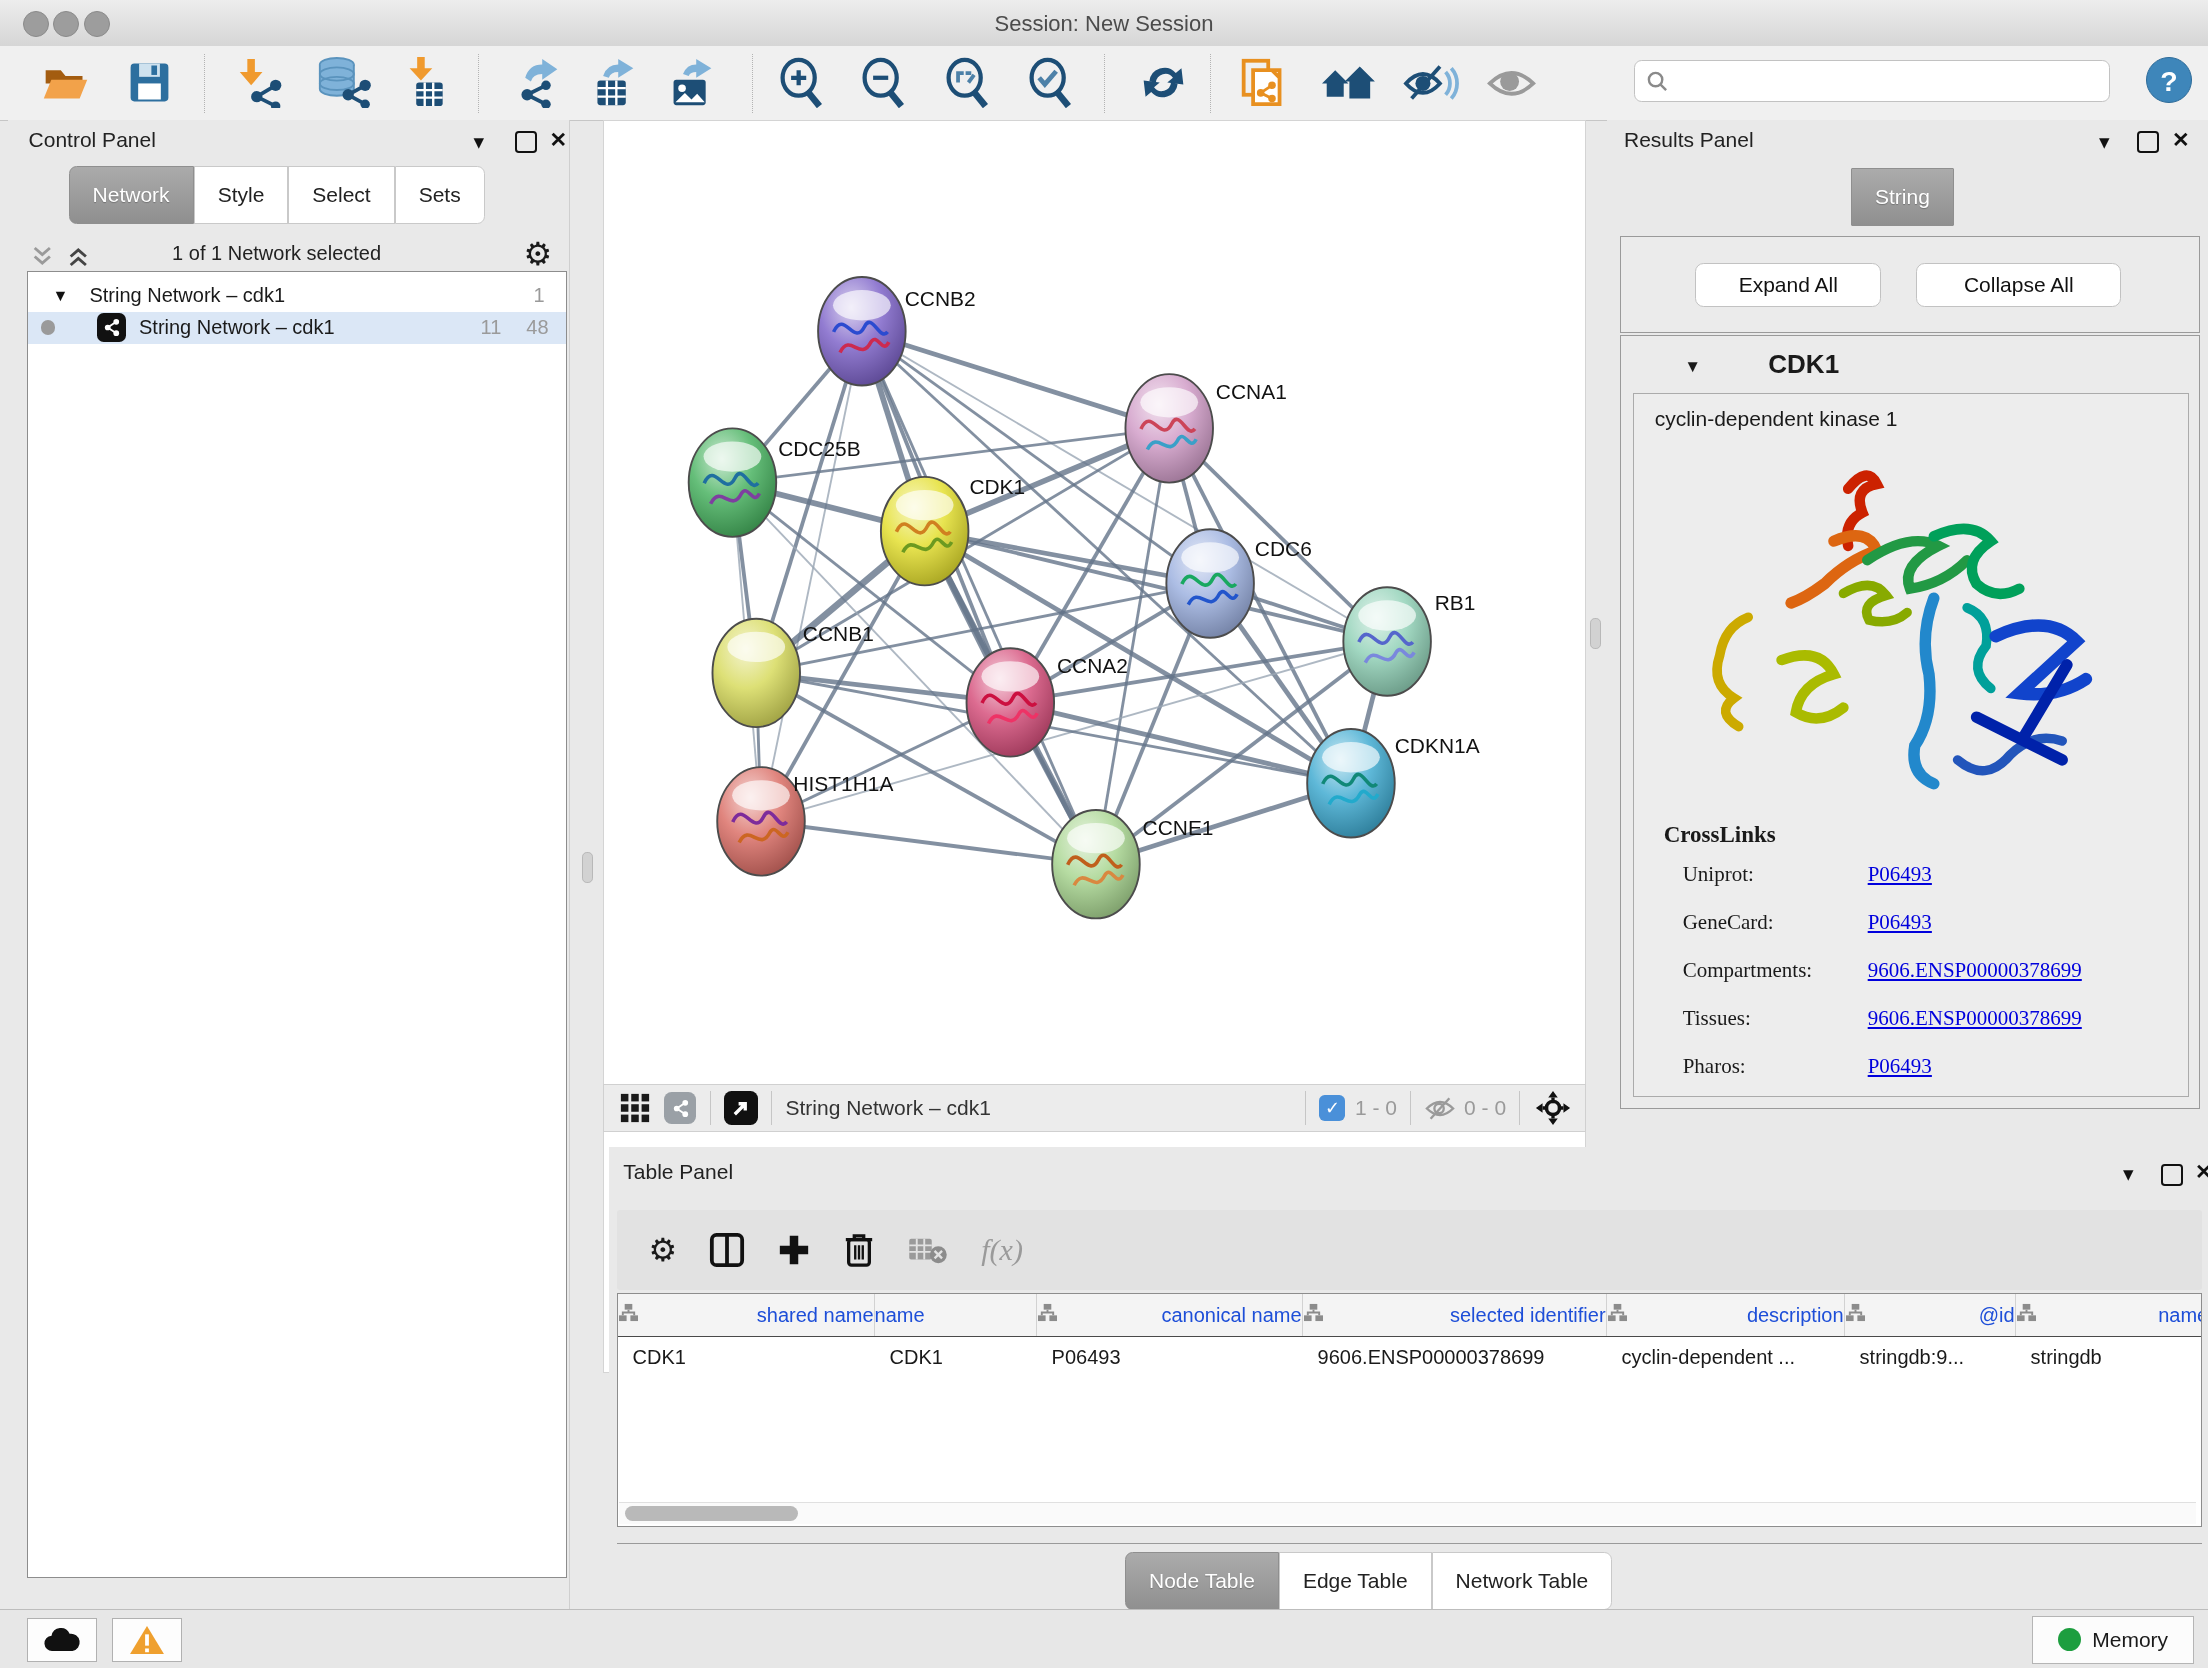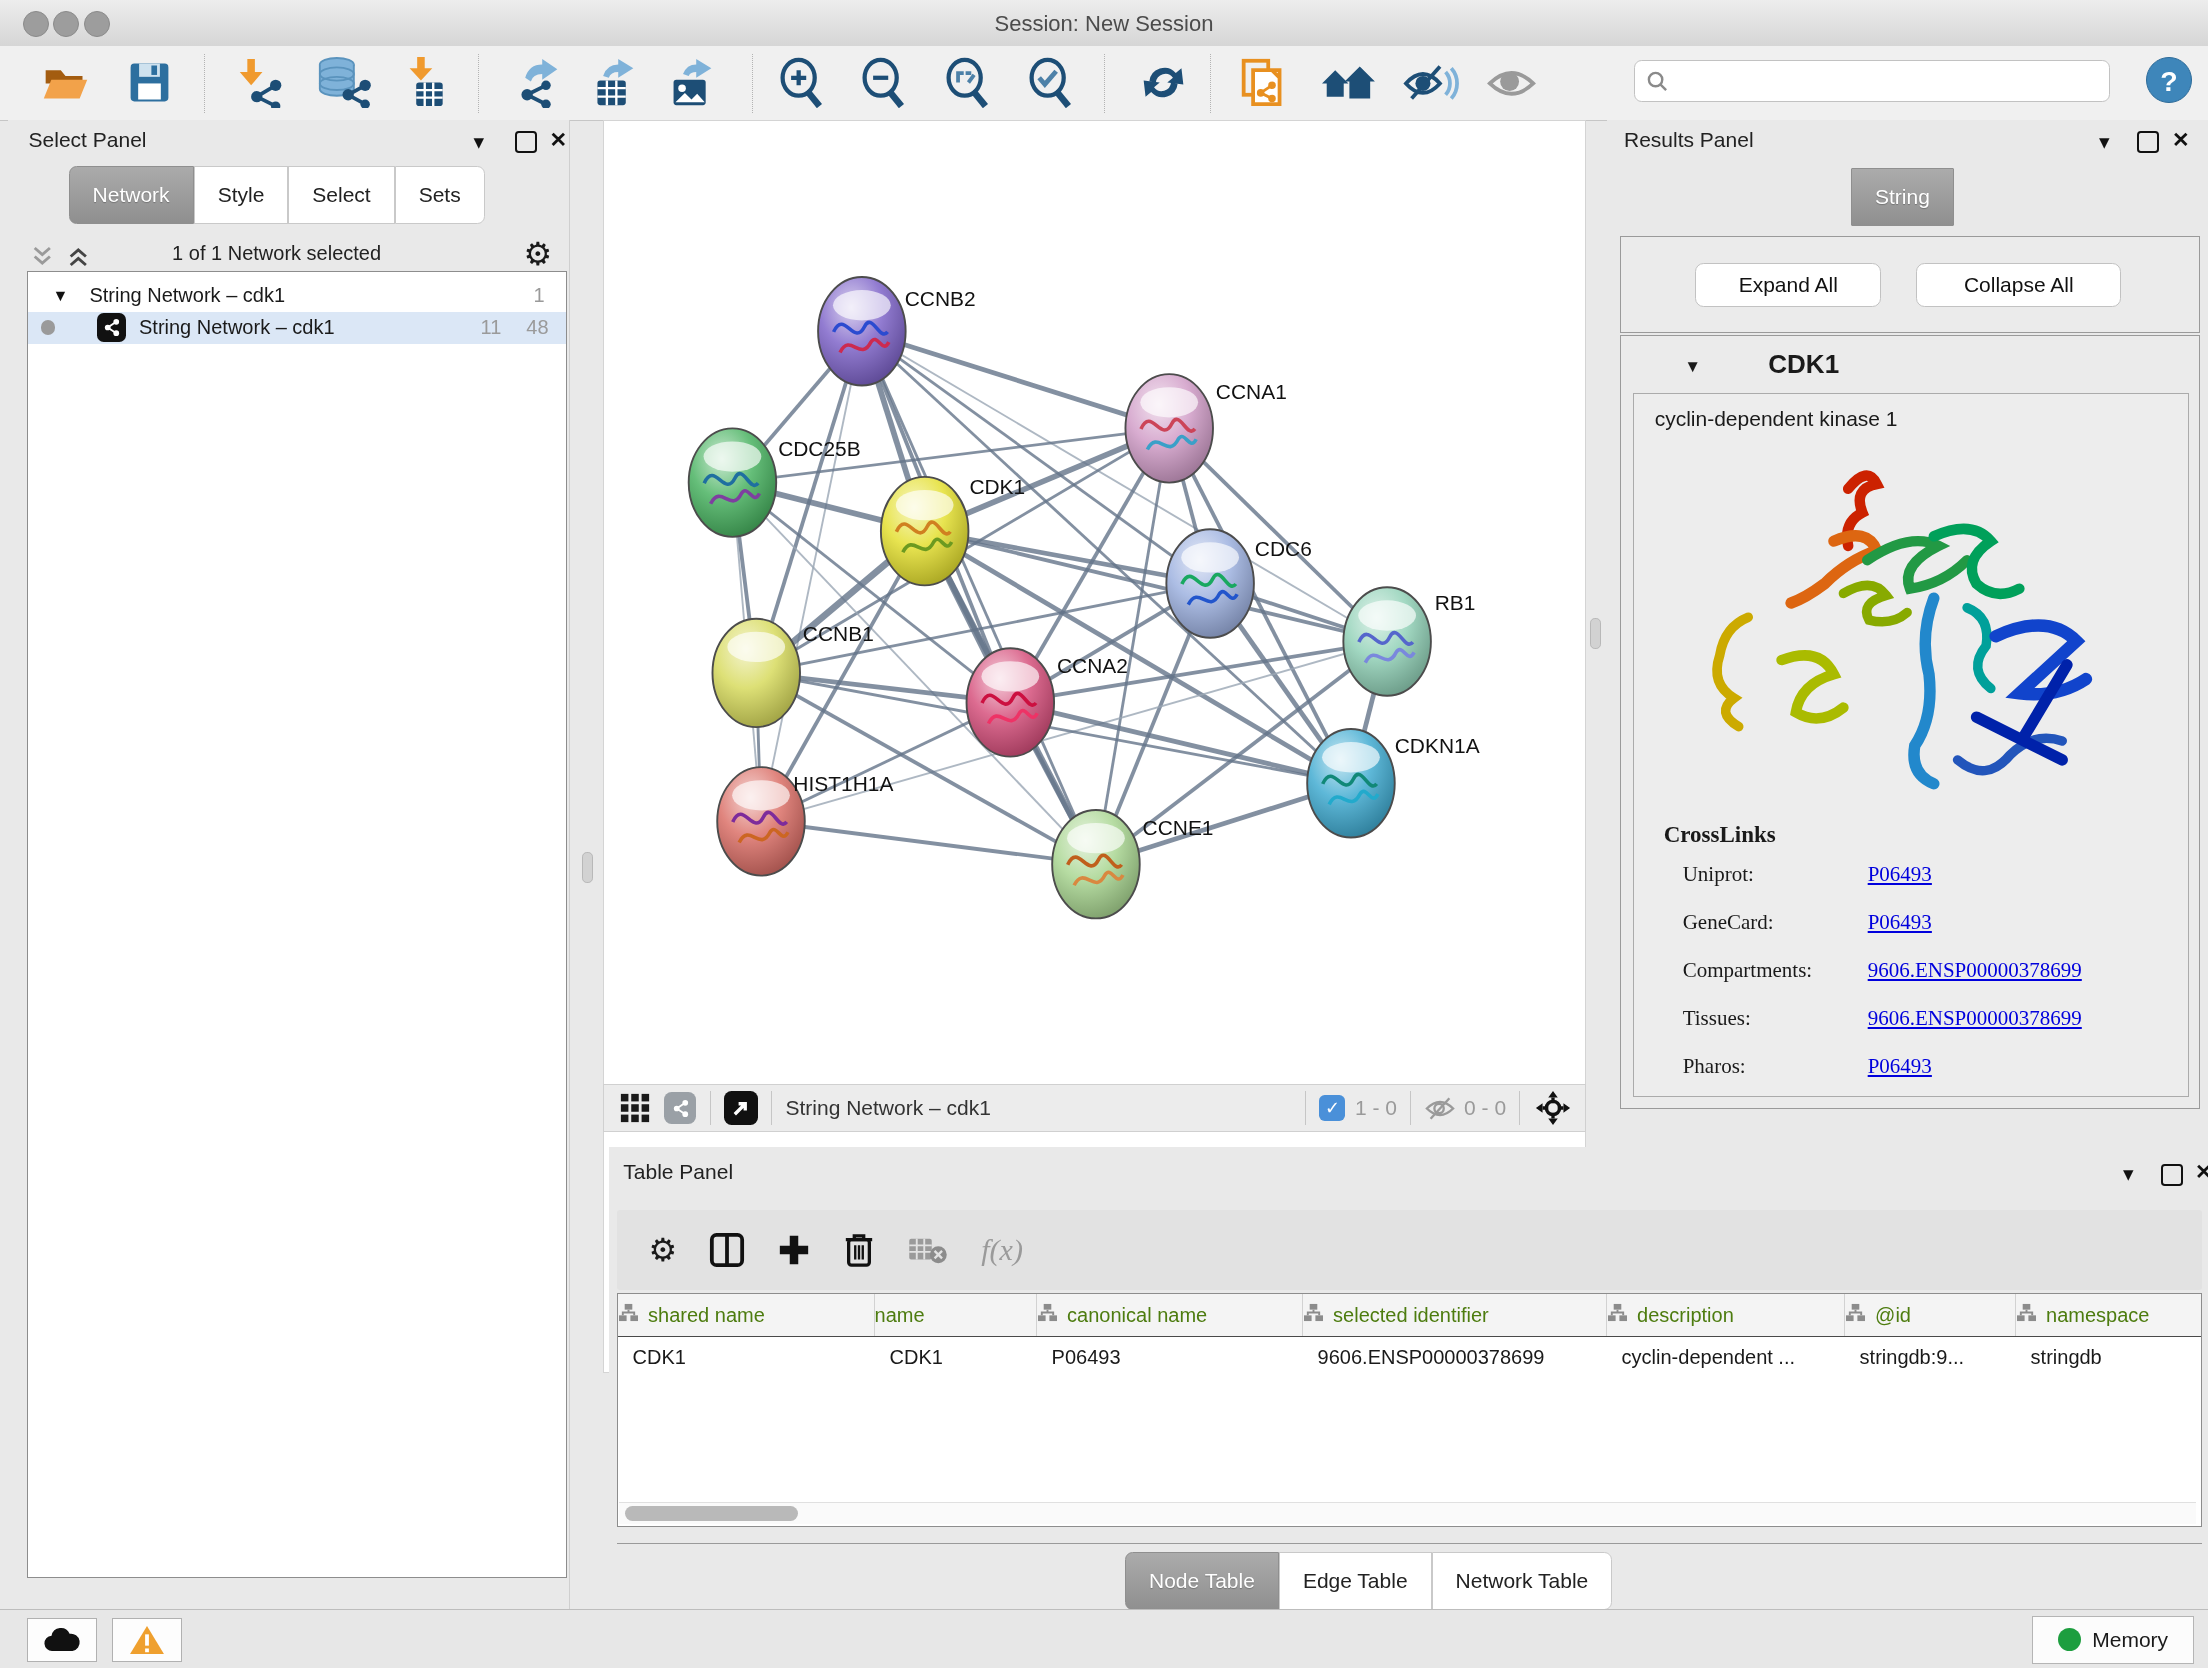--- a/index.html
+++ b/index.html
@@ -56,21 +56,21 @@
   .xl-head{font-size:23px;font-weight:bold;}
   .xl-row{font-size:21px;height:48px;}
   .xl a{color:#0000dd;text-decoration:underline;}
   
   .tablepanel{left:609px;top:1147px;width:1600px;height:462px;background:#e9e9e9;}
   .tp-toolbar{left:7.6px;top:63px;width:1585px;height:80px;background:#e2e2e2;border-radius:2.9px;
               display:flex;align-items:center;}
   .tp-ic{margin-left:32px;}
   .tbox{left:7.6px;top:146px;width:1585px;height:234px;background:#fff;border:1.9px solid #8d8d8d;box-sizing:border-box;overflow:hidden;}
   .thdr{display:flex;height:42px;background:#f4f4f4;border-bottom:1.9px solid #4a4a4a;}
-  .th{display:flex;align-items:center;justify-content:flex-start;gap:9.5px;font-size:20px;color:#4d7c0f;
+  .th{display:flex;align-items:center;justify-content:space-between;gap:9.5px;font-size:20px;color:#1d4ed8;
       border-right:1px solid #d2d2d2;box-sizing:border-box;flex:none;}
   .trow{display:flex;height:40px;align-items:center;}
   .td{font-size:20px;padding-left:15px;box-sizing:border-box;flex:none;white-space:nowrap;overflow:hidden;}
   .hscroll{position:absolute;left:1.9px;bottom:1.9px;width:1577px;height:21px;background:#fafafa;border-top:1px solid #e0e0e0;}
   .hthumb{position:absolute;left:5.7px;top:2.9px;width:173px;height:15px;background:#b9b9b9;border-radius:7.6px;}
   
   .statusbar{left:0;top:1609px;width:2208px;height:59px;background:#e7e7e7;border-top:1px solid #bdbdbd;}
   .sb-btn{top:7.6px;width:70px;height:44px;background:#fdfdfd;border:1.9px solid #b1b1b1;display:flex;
           align-items:center;justify-content:center;box-sizing:border-box;}
   .membtn{left:2032px;top:5.7px;width:160px;height:46px;background:#fcfcfc;border:1px solid #b5b5b5;
@@ -207,21 +207,21 @@
       <svg width="23" height="23" viewBox="0 0 24 24">
         <circle cx="10" cy="10" r="7" fill="none" stroke="#8a8a8a" stroke-width="2.5"></circle>
         <path d="M15 15 L21 21" stroke="#8a8a8a" stroke-width="2.5"></path>
       </svg>
       <input type="text" placeholder="" style="">
     </div>
     <div class="abs helpbtn">?</div>
   </div>
 
   <div class="abs ctrlpanel">
-    <div class="abs panel-title" style="left:21px;top:7.6px">Select Panel</div>
+    <div class="abs panel-title" style="left:21px;top:7.6px">Control Panel</div>
     <div class="abs winctl" style="left:466px;top:9.5px">▾</div>
     <div class="abs sq" style="left:507px;top:11.4px"></div>
     <div class="abs winctl" style="left:542px;top:7.6px;font-weight:bold">✕</div>
 
     <div class="abs" id="cp-tabs" style="left:61px;top:46px"><div class="tab sel">Network</div><div class="tab">Style</div><div class="tab">Select</div><div class="tab">Sets</div></div>
 
     <svg class="abs" style="left:21px;top:124px" width="28.5" height="25" viewBox="0 0 30 26">
       <path d="M6 4 l8 7 8 -7 M6 13 l8 7 8 -7" stroke="#9a9a9a" stroke-width="3" fill="none"></path>
     </svg>
     <svg class="abs" style="left:57px;top:124px" width="28.5" height="25" viewBox="0 0 30 26">

